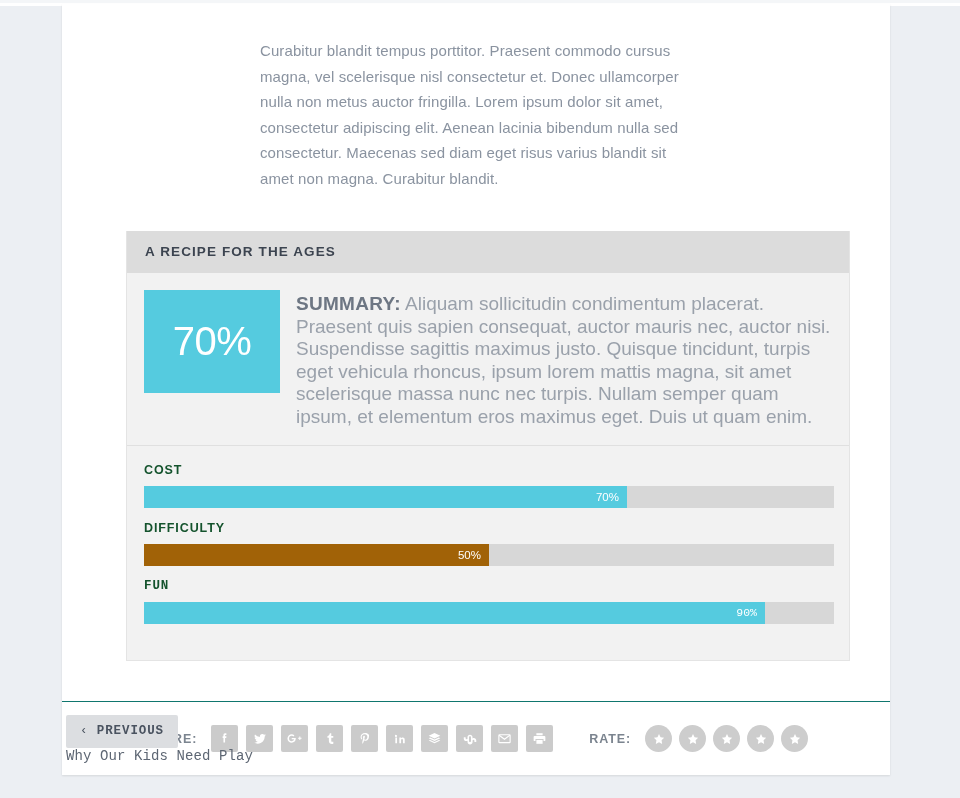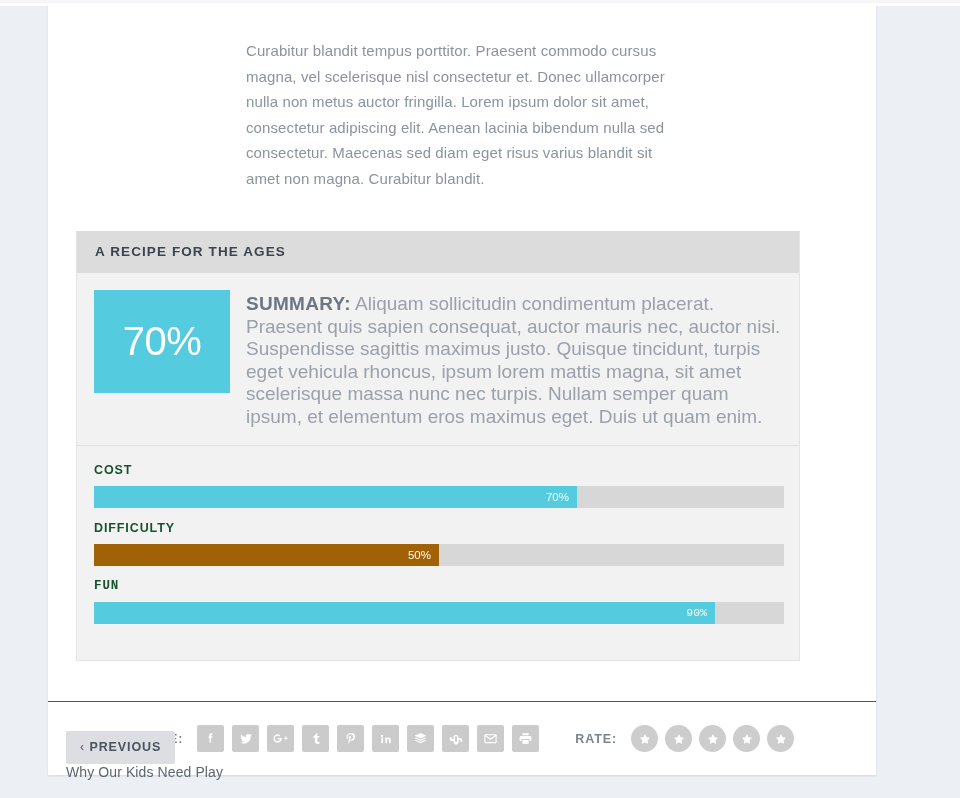--- a/index.html
+++ b/index.html
@@ -24,42 +24,42 @@
   }
   .top-strip-inner {
     position: absolute;
     left: 0; top: 0; width: 960px; height: 3px;
     background: #f4f6f8;
   }
 
   
   .card {
     position: absolute;
-    left: 48px; top: 4px;
+    left: 62px; top: 4px;
     width: 828px;
     background: #ffffff;
     box-shadow: 0 1px 2px rgba(0,0,0,0.10);
   }
 
   .article-body {
     padding: 34px 52px 0 52px;
   }
   .article-p {
     margin: 0;
     color: #8a93a0;
     font-size: 15px;
     line-height: 25.5px;
     letter-spacing: 0.1px;
     width: 440px;
     margin-left: 146px;
   }
 
   
   .recipe-wrap {
-    padding: 40px 52px 40px 28px;
+    padding: 40px 52px 40px 64px;
   }
   .recipe-box {
     width: 724px;
     background: #f2f2f2;
     border: 1px solid #e4e4e4;
     border-top: none;
   }
   .recipe-header {
     background: #dcdcdc;
     padding: 13px 18px 14px 18px;
@@ -181,21 +181,21 @@
   }
   .star-btn:last-child { margin-right: 0; }
 
   
   .post-nav {
     position: absolute;
     left: 66px; top: 715px;
     width: 828px;
     height: 80px;
   }
-  .nav-col { position: absolute; top: 16px; }
+  .nav-col { position: absolute; top: 0; font-family: Liberation Mono, monospace; }
   .nav-col.left  { left: 0;  text-align: left; }
   .nav-col.right { right: 0; text-align: right; }
   .nav-btn {
     display: inline-block;
     background: #dcdee1;
     color: #4a5360;
     font-size: 12.5px;
     font-weight: bold;
     letter-spacing: 0.9px;
     text-transform: uppercase;

